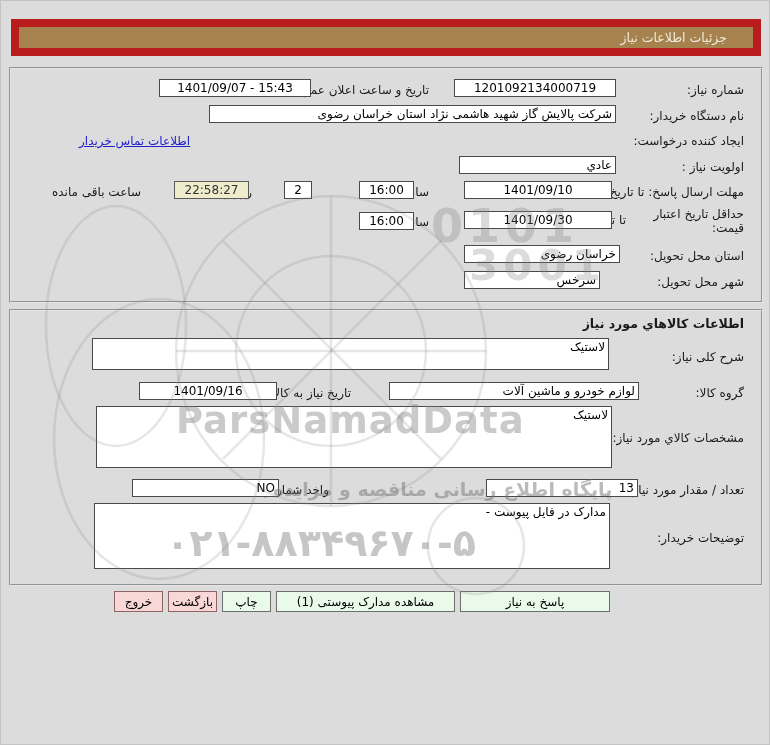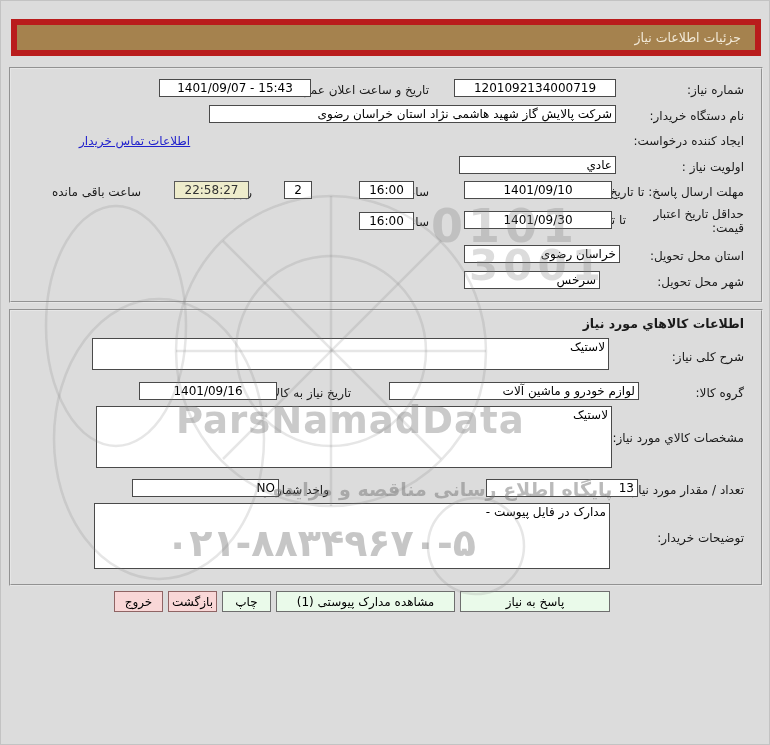--- a/index.html
+++ b/index.html
@@ -9,23 +9,23 @@
     --button_green_bg:#eafaea;
     --button_pink_bg:#f9d7d7;
     --link_color:#2222cc;
   }
   *{box-sizing:border-box;margin:0;padding:0;}
   body{width:770px;height:745px;background:var(--page_bg);
        font-family:"DejaVu Sans", sans-serif;overflow:hidden;}
   .screen{position:relative;width:770px;height:745px;background:var(--page_bg);
           border:1px solid #c3c3c3;}
   .titlebar{position:absolute;left:10px;top:18px;width:750px;height:37px;
-            background:var(--title_bar_bg);border:6px solid #b91c1c;
+            background:var(--title_bar_bg);border:8px solid #b91c1c;
             color:#f2ead9;font-size:12.5px;direction:rtl;
-            display:flex;align-items:center;padding:0 14px;}
+            display:flex;align-items:center;padding:0 26px;}
   .panel{position:absolute;border:2px groove #e6e6e6;background:transparent;}
   .panel1{left:8px;top:66px;width:754px;height:236px;}
   .panel2{left:8px;top:308px;width:754px;height:277px;}
   .lbl{position:absolute;direction:rtl;font-size:12px;color:#1a1a1a;
        white-space:nowrap;line-height:14px;}
   .hdr{font-weight:bold;font-size:12.5px;}
   .fld{position:absolute;height:18px;background:#ffffff;border:1px solid #4a4a4a;
        font-size:12px;color:#000;direction:rtl;display:flex;align-items:center;
        padding:0 3px;overflow:hidden;white-space:nowrap;margin-left:28px;}
   .fld.center{justify-content:center;direction:ltr;}

